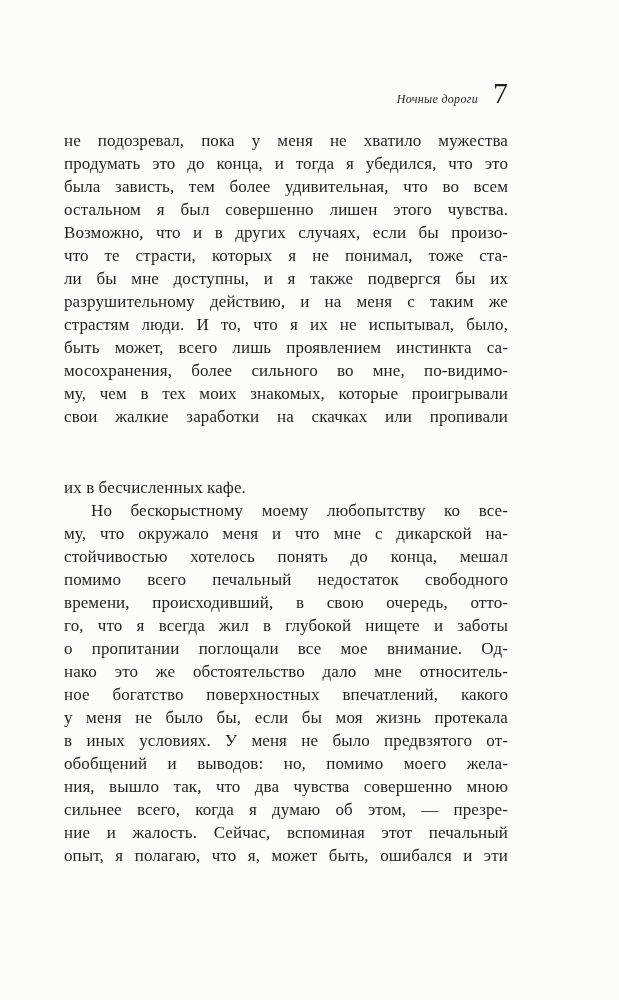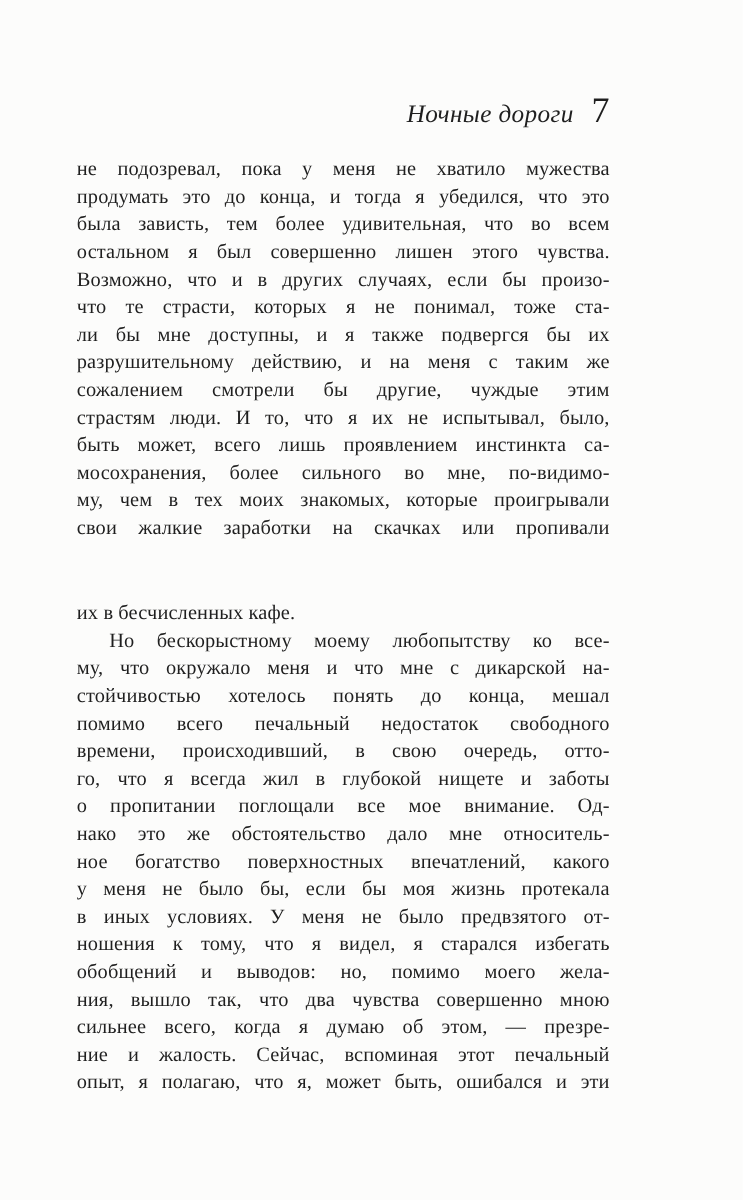--- a/index.html
+++ b/index.html
@@ -20,21 +20,21 @@
     position: absolute;
     top: 83px;
     left: 64px;
     width: 444px;
     text-align: right;
     white-space: nowrap;
     line-height: 24px;
   }
   .head-title {
     font-style: italic;
-    font-size: 21px;
+    font-size: 12px;
     letter-spacing: 0.3px;
   }
   .head-page {
     display: inline-block;
     font-size: 30px;
     line-height: 20px;
     margin-left: 15px;
     vertical-align: baseline;
   }
   .body-text {
@@ -72,41 +72,39 @@
   <div class="body-text">
       <div class="paragraph">
         <div class="line">не подозревал, пока у меня не хватило мужества</div>
         <div class="line">продумать это до конца, и тогда я убедился, что это</div>
         <div class="line">была зависть, тем более удивительная, что во всем</div>
         <div class="line">остальном я был совершенно лишен этого чувства.</div>
         <div class="line">Возможно, что и в других случаях, если бы произо-</div>
         <div class="line">что те страсти, которых я не понимал, тоже ста-</div>
         <div class="line">ли бы мне доступны, и я также подвергся бы их</div>
         <div class="line">разрушительному действию, и на меня с таким же</div>
-        <div class="line">сожалением смотрели бы другие, чуждые этим</div>
         <div class="line">страстям люди. И то, что я их не испытывал, было,</div>
         <div class="line">быть может, всего лишь проявлением инстинкта са-</div>
         <div class="line">мосохранения, более сильного во мне, по-видимо-</div>
         <div class="line">му, чем в тех моих знакомых, которые проигрывали</div>
         <div class="line">свои жалкие заработки на скачках или пропивали</div>
         <div class="line last">их в бесчисленных кафе.</div>
       </div>
       <div class="paragraph indent">
         <div class="line">Но бескорыстному моему любопытству ко все-</div>
         <div class="line">му, что окружало меня и что мне с дикарской на-</div>
         <div class="line">стойчивостью хотелось понять до конца, мешал</div>
         <div class="line">помимо всего печальный недостаток свободного</div>
         <div class="line">времени, происходивший, в свою очередь, отто-</div>
         <div class="line">го, что я всегда жил в глубокой нищете и заботы</div>
         <div class="line">о пропитании поглощали все мое внимание. Од-</div>
         <div class="line">нако это же обстоятельство дало мне относитель-</div>
         <div class="line">ное богатство поверхностных впечатлений, какого</div>
         <div class="line">у меня не было бы, если бы моя жизнь протекала</div>
         <div class="line">в иных условиях. У меня не было предвзятого от-</div>
-        <div class="line">ношения к тому, что я видел, я старался избегать</div>
         <div class="line">обобщений и выводов: но, помимо моего жела-</div>
         <div class="line">ния, вышло так, что два чувства совершенно мною</div>
         <div class="line">сильнее всего, когда я думаю об этом, — презре-</div>
         <div class="line">ние и жалость. Сейчас, вспоминая этот печальный</div>
         <div class="line">опыт, я полагаю, что я, может быть, ошибался и эти</div>
       </div>
     </div>
 </div>
 
 </body></html>

